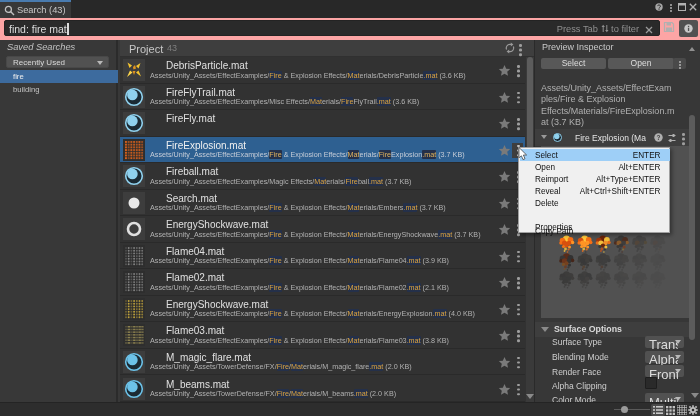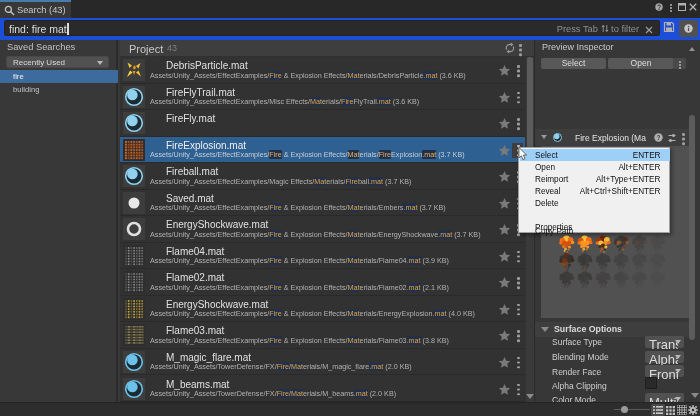--- a/index.html
+++ b/index.html
@@ -9,33 +9,33 @@
 #root { position:relative; width:700px; height:416px; }
 
 
 #titlebar { left:0; top:0; width:700px; height:18px; background:#282828; }
 #tab { left:0; top:0; width:71px; height:18px; background:#383838;
   border-top:2px solid #4c7eff; }
 #tab { border-top-color:#497baf; }
 #tabtext { left:17px; top:2.5px; font-size:9.3px; color:#c8c8c8; }
 
 
-#searchrow { left:0; top:18px; width:700px; height:22px; background:#1d4ed8; }
+#searchrow { left:0; top:18px; width:700px; height:22px; background:#fca5a5; }
 #searchbox { left:4px; top:2px; width:656px; height:16px; background:#2a2a2a;
   border:1px solid #232323; border-radius:2px; }
 #querytext { left:4px; top:2px; font-size:10.5px; color:#dcdcdc; }
 #caret { left:62px; top:2px; width:1.5px; height:12px; background:#dcdcdc; }
 #tabhint { right:20px; top:3px; font-size:9.3px; color:#8f8f8f; }
 #savebtn { left:663px; top:3px; }
 #infobtn { left:679px; top:2px; width:19px; height:17px; background:#515151; border-radius:2px; }
 
 
 #leftpanel { left:0; top:40px; width:118px; height:362px; background:#383838;
   border-right:2px solid #2b2b2b; }
-#savedtitle { left:7px; top:2px; font-size:9.3px; color:#c2c2c2; }
+#savedtitle { left:7px; top:2px; font-size:9.3px; color:#c2c2c2;font-style:italic; }
 #dropdown { left:6px; top:16px; width:103px; height:12px; background:#515151;
   border-radius:2px; border:1px solid #484848; }
 #dropdown span { position:absolute; left:6px; top:1px; font-size:8px; color:#dadada; }
 .ddarrow { position:absolute; width:0; height:0; border-left:3px solid transparent;
   border-right:3px solid transparent; border-top:4px solid #b8b8b8; }
 #fire { left:0; top:30px; width:118px; height:13px; background:#3d6b9e; }
 #fire span { position:absolute; left:13px; top:2px; font-size:7.7px; color:#eee; }
 #building { left:0; top:43px; width:118px; height:13px; }
 #building span { position:absolute; left:13px; top:2px; font-size:7.7px; color:#c2c2c2; }
 
@@ -312,21 +312,21 @@
     <svg class="star" viewBox="0 0 24 24">
               <path fill="#7a7a7a" d="M12 1.8 L15.1 8.6 L22.5 9.4 L17 14.4 L18.5 21.7 L12 18 L5.5 21.7 L7 14.4 L1.5 9.4 L8.9 8.6 Z"></path>
             </svg>
 
     <div class="dots"></div>
   </div>
           <div class="row" style="top:132.7px">
     <div class="icon"><svg width="22" height="22" viewBox="0 0 22 22">
                 <circle cx="11" cy="11" r="5.5" fill="#e8e8e8"></circle>
               </svg></div>
-    <span class="iname">Saved.mat</span>
+    <span class="iname">Search.mat</span>
     <span class="ipath">Assets/Unity_Assets/EffectExamples/<span class="hl">Fire</span> &amp; Explosion Effects/<span class="hl">Mat</span>erials/Embers<span class="hl">.mat</span> (3.7 KB)</span>
     <svg class="star" viewBox="0 0 24 24">
               <path fill="#7a7a7a" d="M12 1.8 L15.1 8.6 L22.5 9.4 L17 14.4 L18.5 21.7 L12 18 L5.5 21.7 L7 14.4 L1.5 9.4 L8.9 8.6 Z"></path>
             </svg>
 
     <div class="dots"></div>
   </div>
           <div class="row" style="top:159.2px">
     <div class="icon"><svg width="22" height="22" viewBox="0 0 22 22">
                 <circle cx="11" cy="11" r="6" fill="none" stroke="#e0e0e0" stroke-width="2.6"></circle>
@@ -619,20 +619,21 @@
     </div>
   <div class="sdown abs" style="left:526px;top:394px"></div>
 
   <div class="abs" id="rightpanel">
     <span class="abs" id="rpheader">Preview Inspector</span>
     <div class="btn" id="btnsel">Select</div>
     <div class="btn" id="btnopen">Open</div>
     <div class="abs" id="btndots">
         <div style="position:absolute;left:6px;top:2.5px;width:2px;height:2px;border-radius:50%;background:#b5b5b5;box-shadow:0 3px 0 #b5b5b5, 0 6px 0 #b5b5b5"></div>
       </div>
+    <div class="abs" id="rpath">Assets/Unity_Assets/EffectExam<br>ples/Fire &amp; Explosion<br>Effects/Materials/FireExplosion.m<br>at (3.7 KB)</div>
     <div class="abs" id="matheader">
       <div class="ddarrow" style="left:6px;top:6px;border-top-color:#999"></div>
       <svg class="abs" style="left:17px;top:3px" width="11" height="11" viewBox="0 0 22 22">
         <circle cx="11" cy="11" r="8" fill="#17222b"></circle>
         <circle cx="11" cy="11" r="8" fill="none" stroke="#8fd1ee" stroke-width="2"></circle>
         <circle cx="9.5" cy="9" r="5.5" fill="#8fd1ee"></circle>
       </svg>
       <span class="name">Fire Explosion (Ma</span>
       <svg class="abs" style="left:119px;top:4px" width="9" height="9" viewBox="0 0 9 9">
         <circle cx="4.5" cy="4.5" r="4.2" fill="#b0b0b0"></circle>

